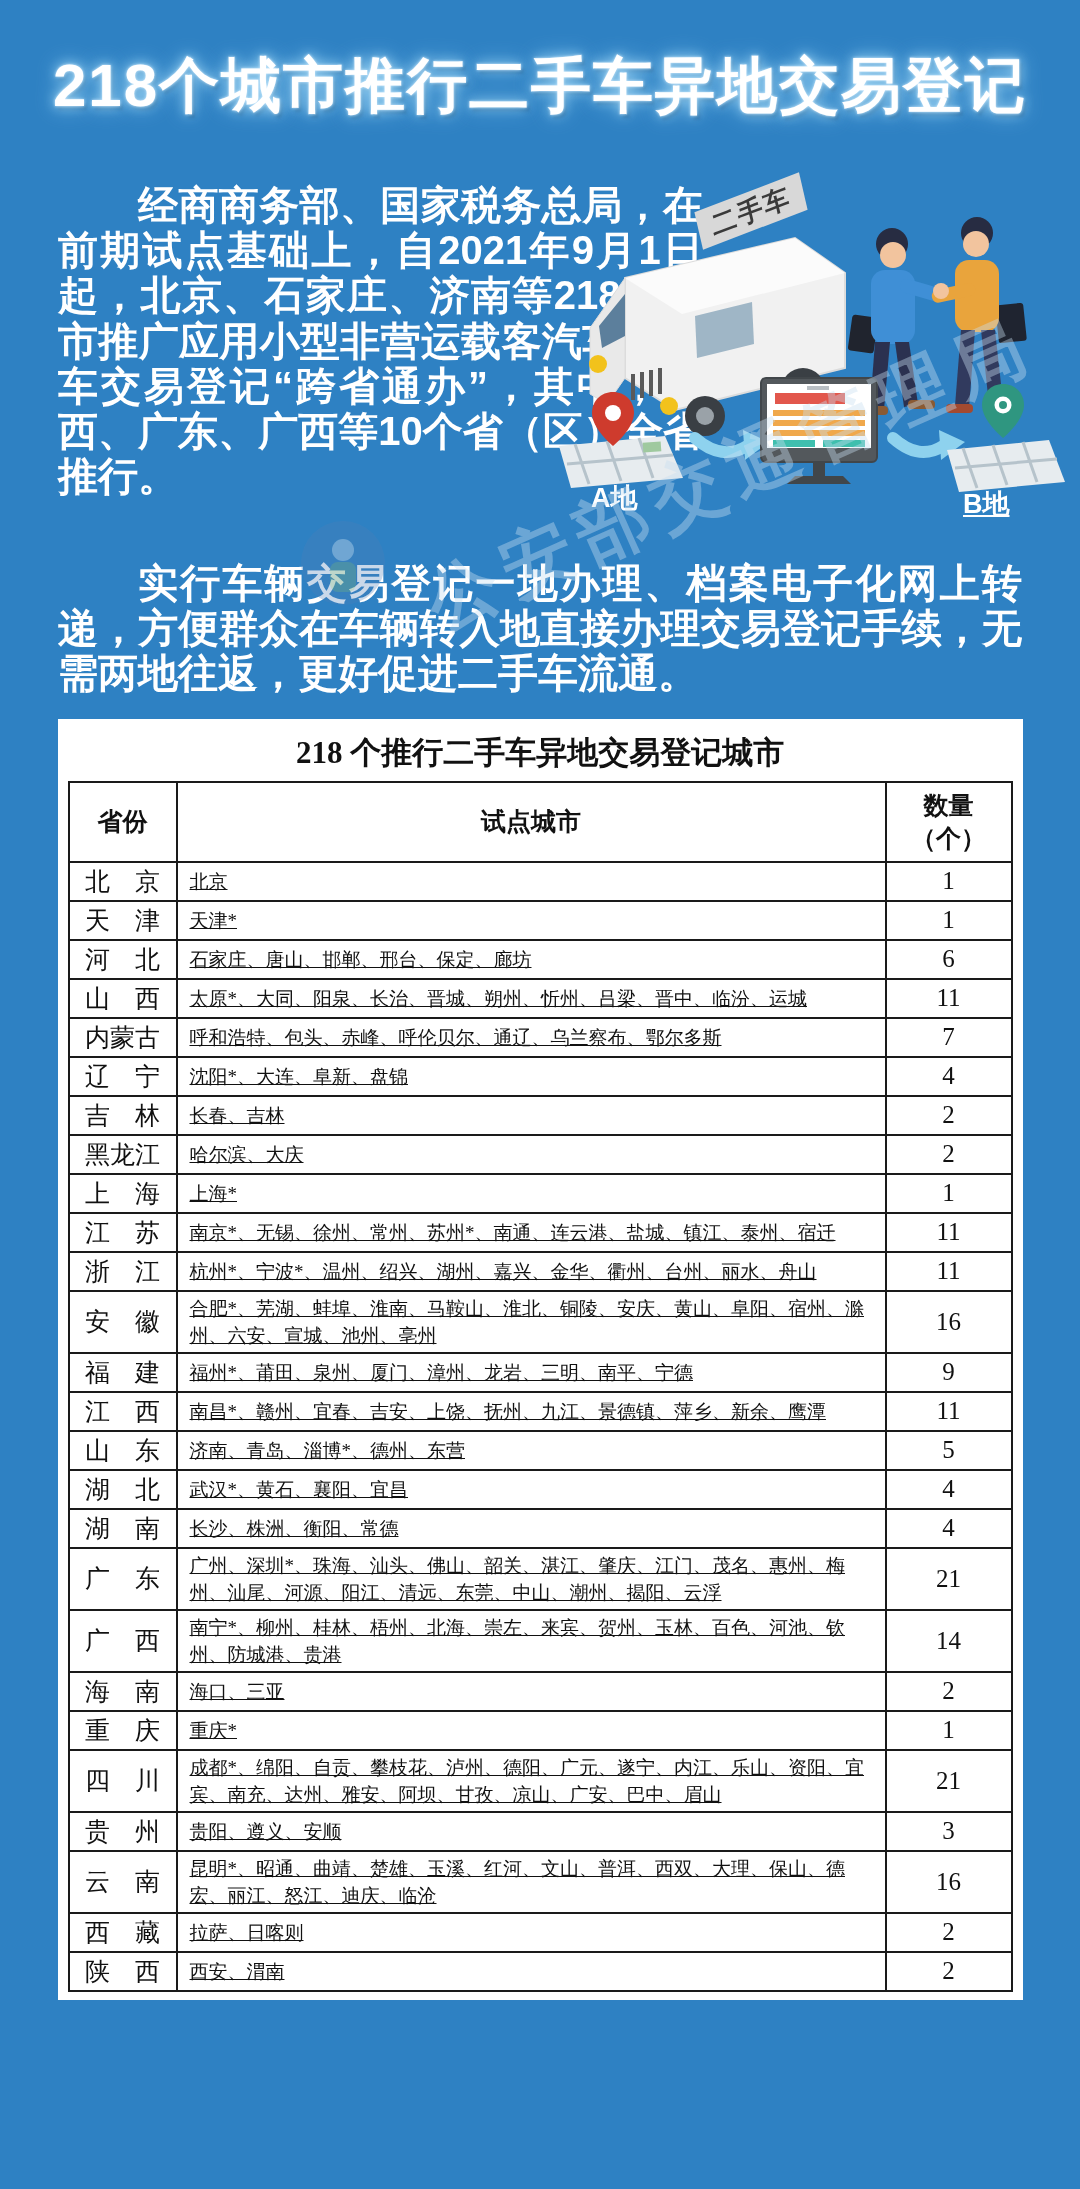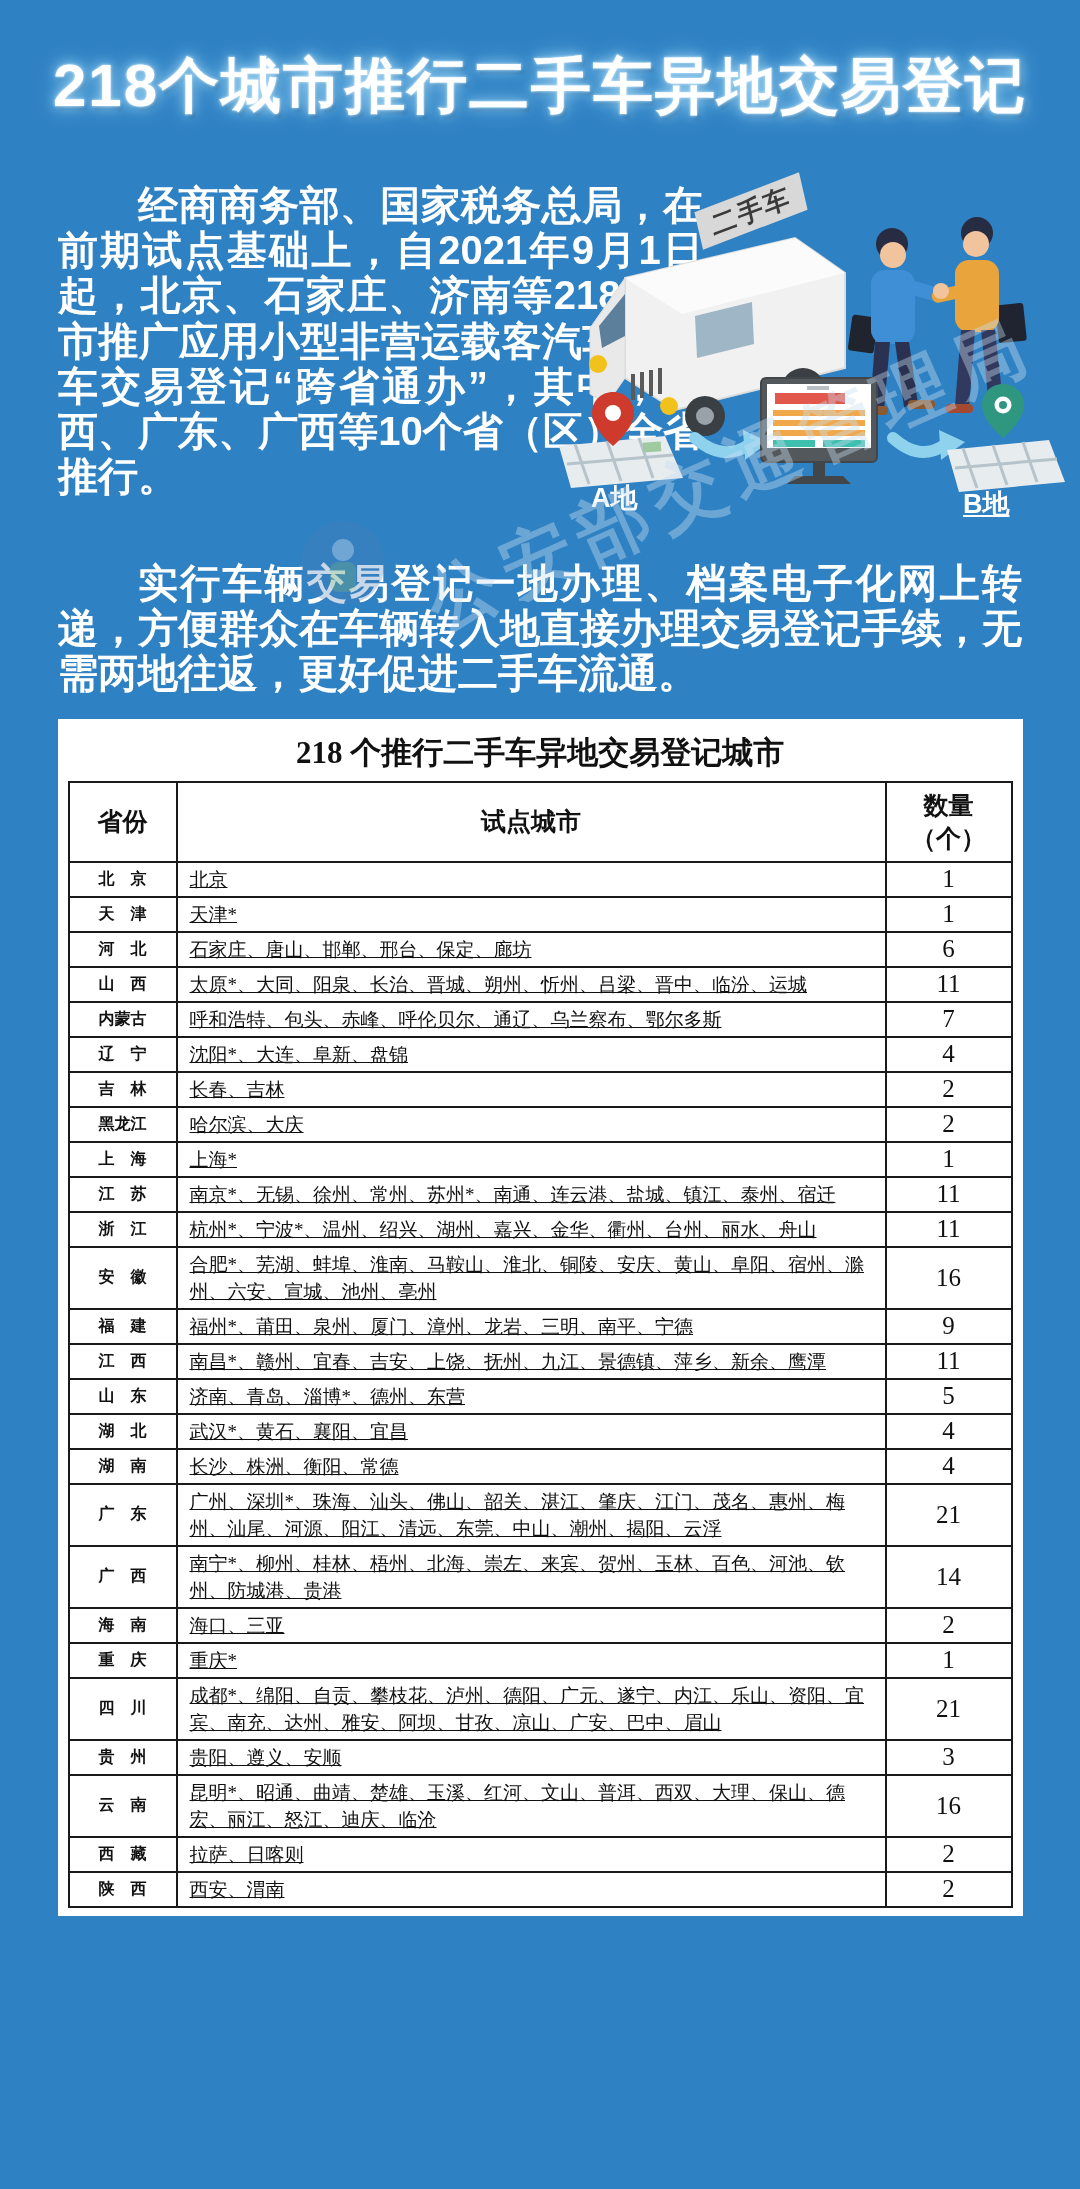--- a/index.html
+++ b/index.html
@@ -99,21 +99,21 @@
     border:2px solid #1a1a1a;
   }
   .city-table th{
     font-size:25px;font-weight:700;
     padding:6px 2px;
     text-align:center;
   }
   .col-prov{width:108px;}
   .col-count{width:126px;}
   td.prov{
-    font-size:16px;font-weight:700;
+    font-size:25px;font-weight:400;
     text-align:center;
     padding:2px 2px;
     margin-left:12px;
   }
   td.cities{
     font-size:19px;
     line-height:27px;
     padding:3px 8px 3px 12px;
     text-decoration:underline;
   }

